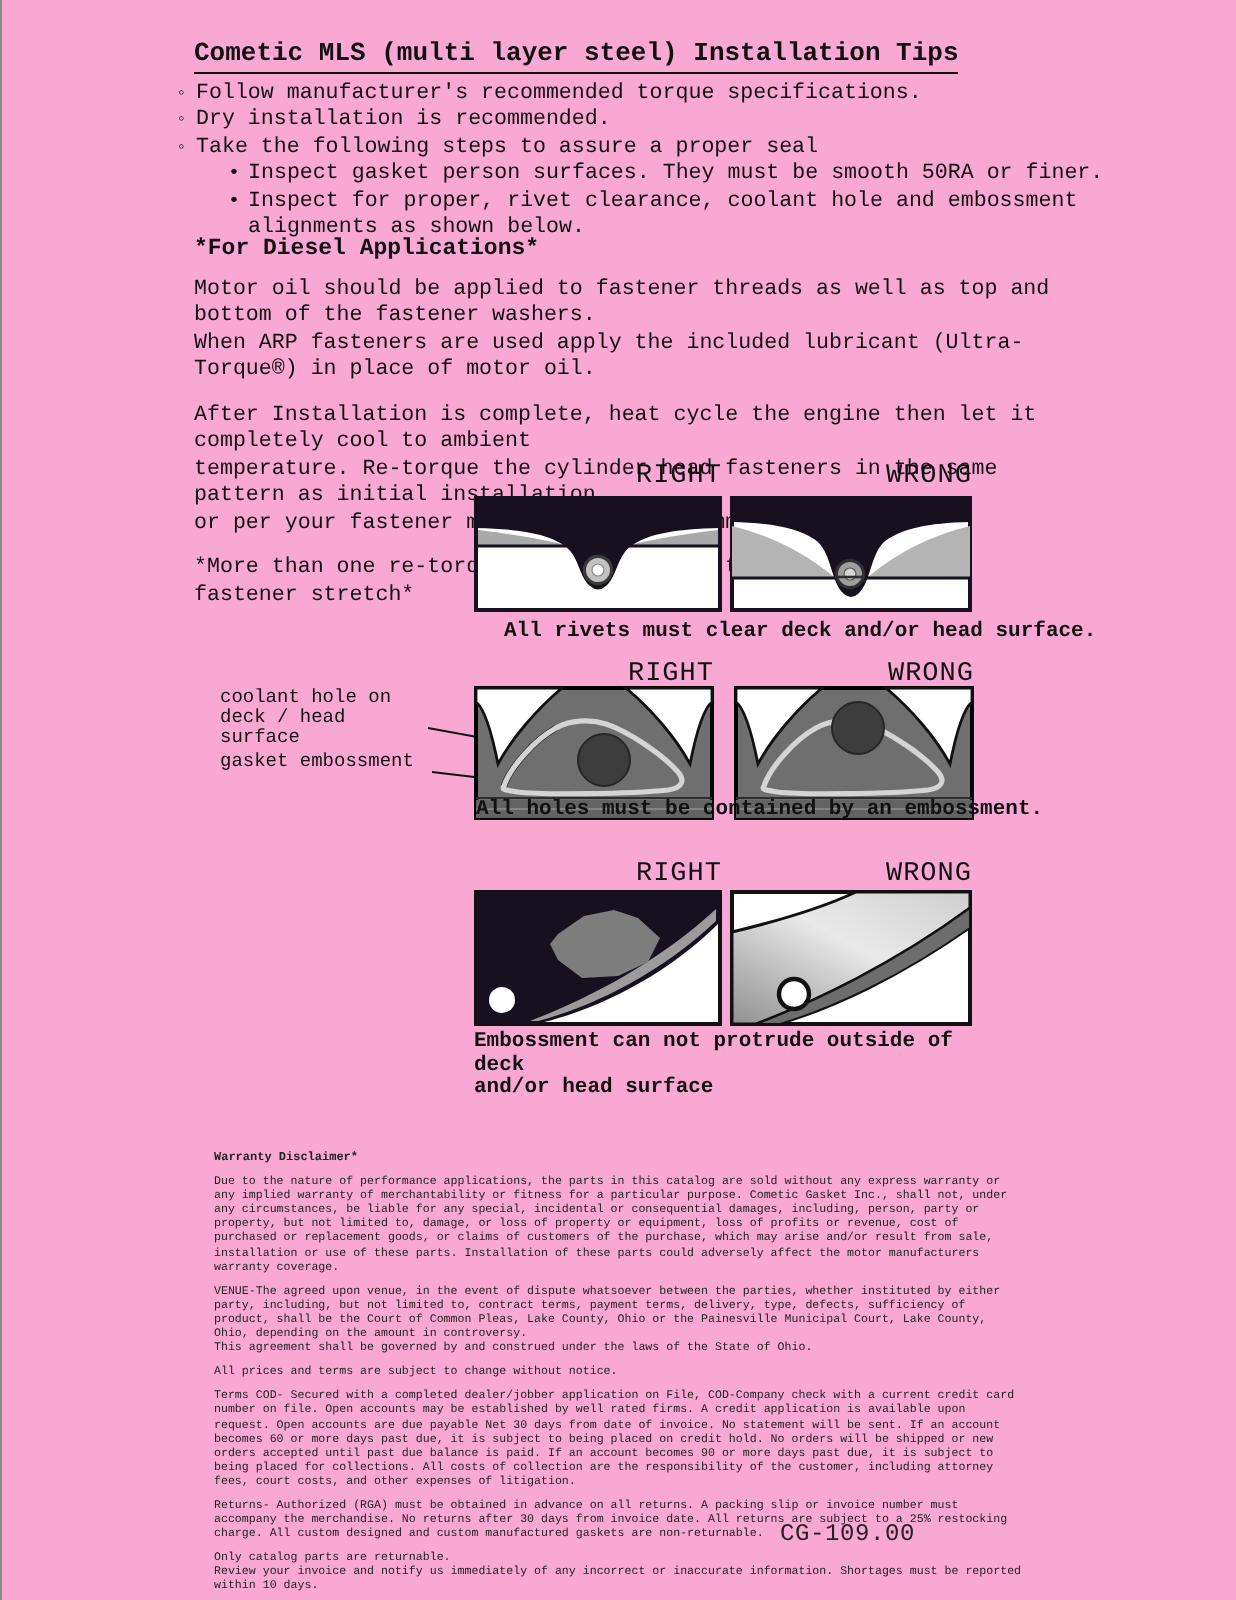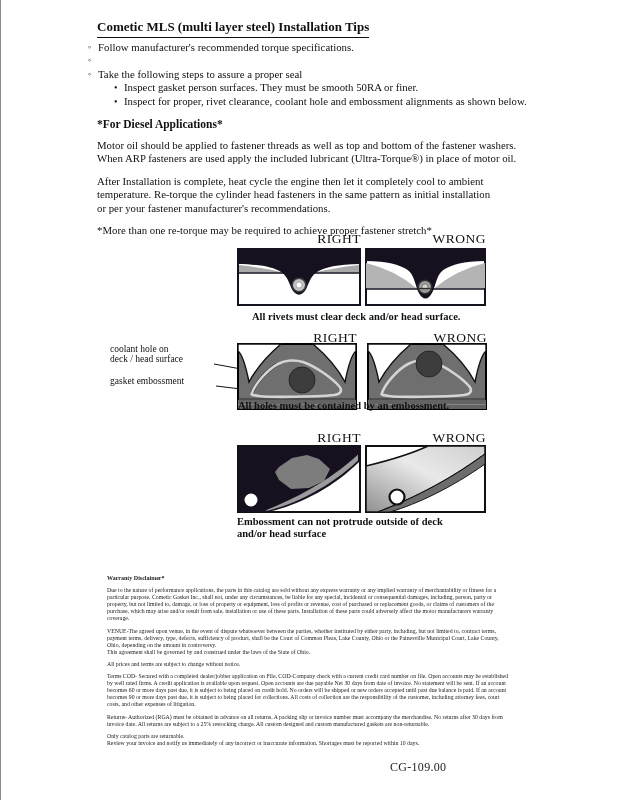--- a/index.html
+++ b/index.html
@@ -1,21 +1,21 @@
 <!DOCTYPE html>
 <html><head>
 <meta charset="utf-8">
 <style>
   html,body{margin:0;padding:0;}
   body{background:#e9e9e9;}
   .page{
     position:relative;
     width:618px;height:800px;
-    background:#ffffff;
-    font-family:Liberation Serif, serif;
+    background:#f9a8d4;
+    font-family:Liberation Mono, monospace;
     color:#111;
     overflow:hidden;
   }
   .scan-edge{position:absolute;left:0;top:0;width:1px;height:800px;background:#8a8a8a;}
 
   
   .doc-title{
     position:absolute;left:97px;top:19px;
     font-size:13px;font-weight:bold;
     border-bottom:1.5px solid #111;padding-bottom:2px;
@@ -59,20 +59,21 @@
 
   <div class="doc-title">Cometic MLS (multi layer steel) Installation Tips</div>
 
   <div class="tips">
     <div class="tip-row">
       <span class="marker">◦</span>
       <span>Follow manufacturer's recommended torque specifications.</span>
     </div>
     <div class="tip-row">
       <span class="marker">◦</span>
+      <span>Dry installation is recommended.</span>
     </div>
     <div class="tip-row">
       <span class="marker">◦</span>
       <span>Take the following steps to assure a proper seal</span>
     </div>
     <div class="tip-row sub">
       <span class="marker">•</span>
       <span>Inspect gasket person surfaces.  They must be smooth 50RA or finer.</span>
     </div>
     <div class="tip-row sub">

